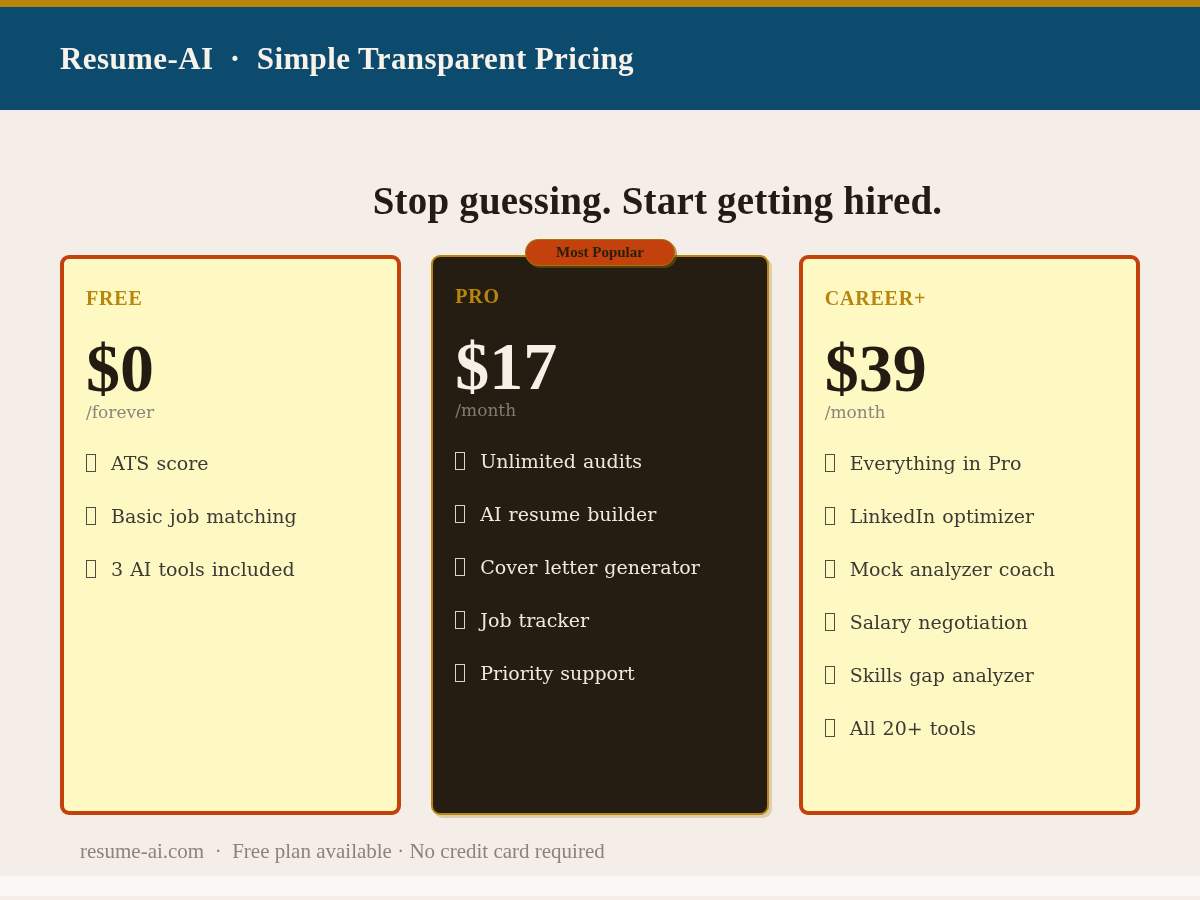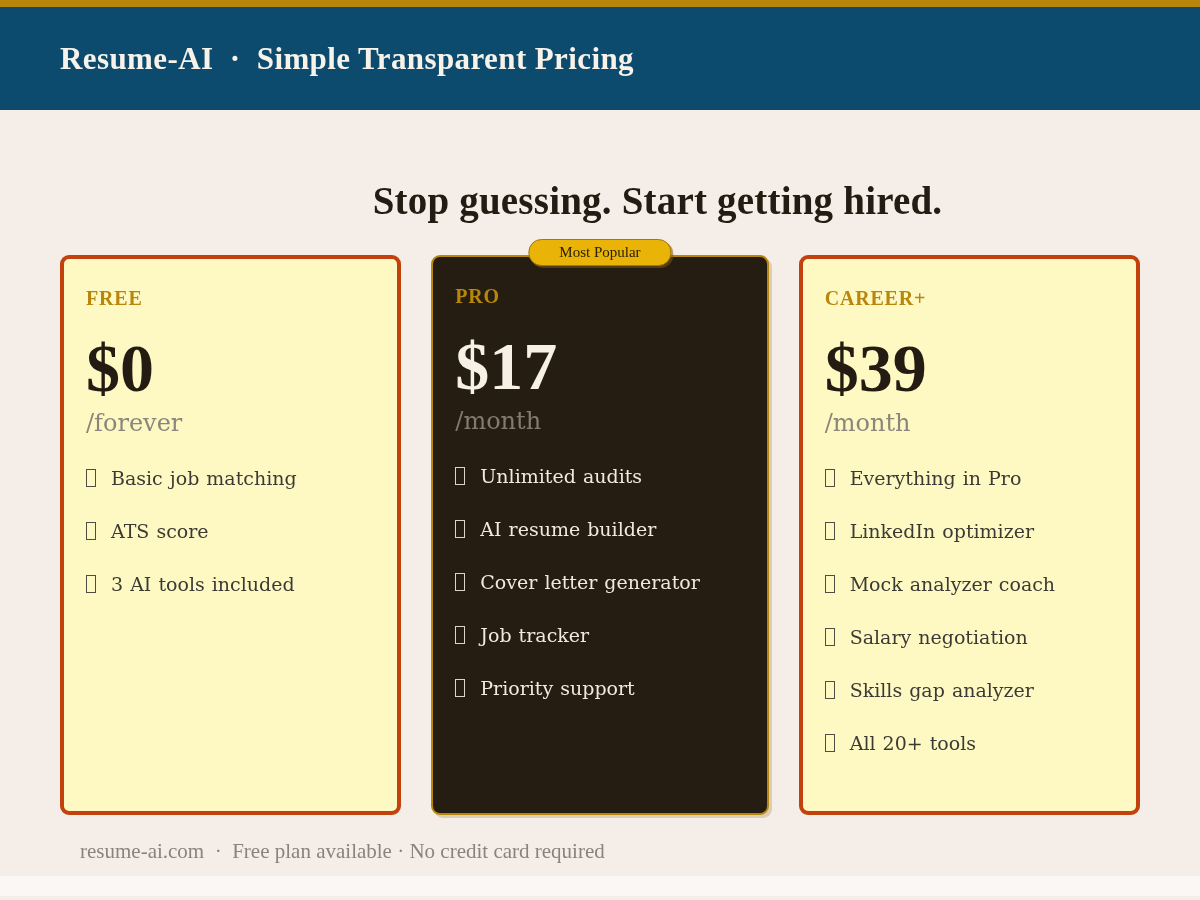--- a/index.html
+++ b/index.html
@@ -63,49 +63,48 @@
   .card.featured {
     background: #261D12;
     border: 2px solid #B8860B;
     box-shadow: 3px 3px 0 rgba(150, 108, 12, 0.25);
   }
   .badge {
     position: absolute;
     top: -18px;
     left: 50%;
     transform: translateX(-50%);
-    background: #eab308;
+    background: #c2410c;
     color: #2A2008;
     border: 1px solid #A3780A;
     box-shadow: 2px 2px 0 rgba(123, 89, 7, 0.55);
     border-radius: 13px;
     padding: 4px 30px;
     font-size: 15px;
-    font-weight: normal;
+    font-weight: bold;
     white-space: nowrap;
     z-index: 2;
   }
   .plan-name {
     color: #B8860B;
     font-size: 20px;
     font-weight: bold;
     letter-spacing: 0.8px;
   }
   .price {
     margin-top: 24px;
     font-size: 68px;
     line-height: 1;
     font-weight: bold;
     color: #241C12;
   }
   .card.featured .price { color: #F7F0E6; }
   .period {
-    margin-top: 7px;
     font-family: "DejaVu Serif", serif;
-    font-size: 24px;
+    font-size: 17px;
     color: #8C857C;
   }
   .card.featured .period { color: #837B6E; }
   .features {
     list-style: none;
     margin: 30px 0 0 0;
     padding: 0;
   }
   .feature {
     display: flex;
@@ -156,25 +155,25 @@
 
   <div class="cards">
 
     <div class="card">
       <div class="plan-name">FREE</div>
       <div class="price">$0</div>
       <div class="period">/forever</div>
       <ul class="features">
           <li class="feature">
             <span class="tofu"></span>
+            <span>ATS score</span>
+          </li>
+          <li class="feature">
+            <span class="tofu"></span>
             <span>Basic job matching</span>
-          </li>
-          <li class="feature">
-            <span class="tofu"></span>
-            <span>ATS score</span>
           </li>
           <li class="feature">
             <span class="tofu"></span>
             <span>3 AI tools included</span>
           </li>
         </ul>
     </div>
 
     <div class="card featured">
       <div class="badge">Most Popular</div>

